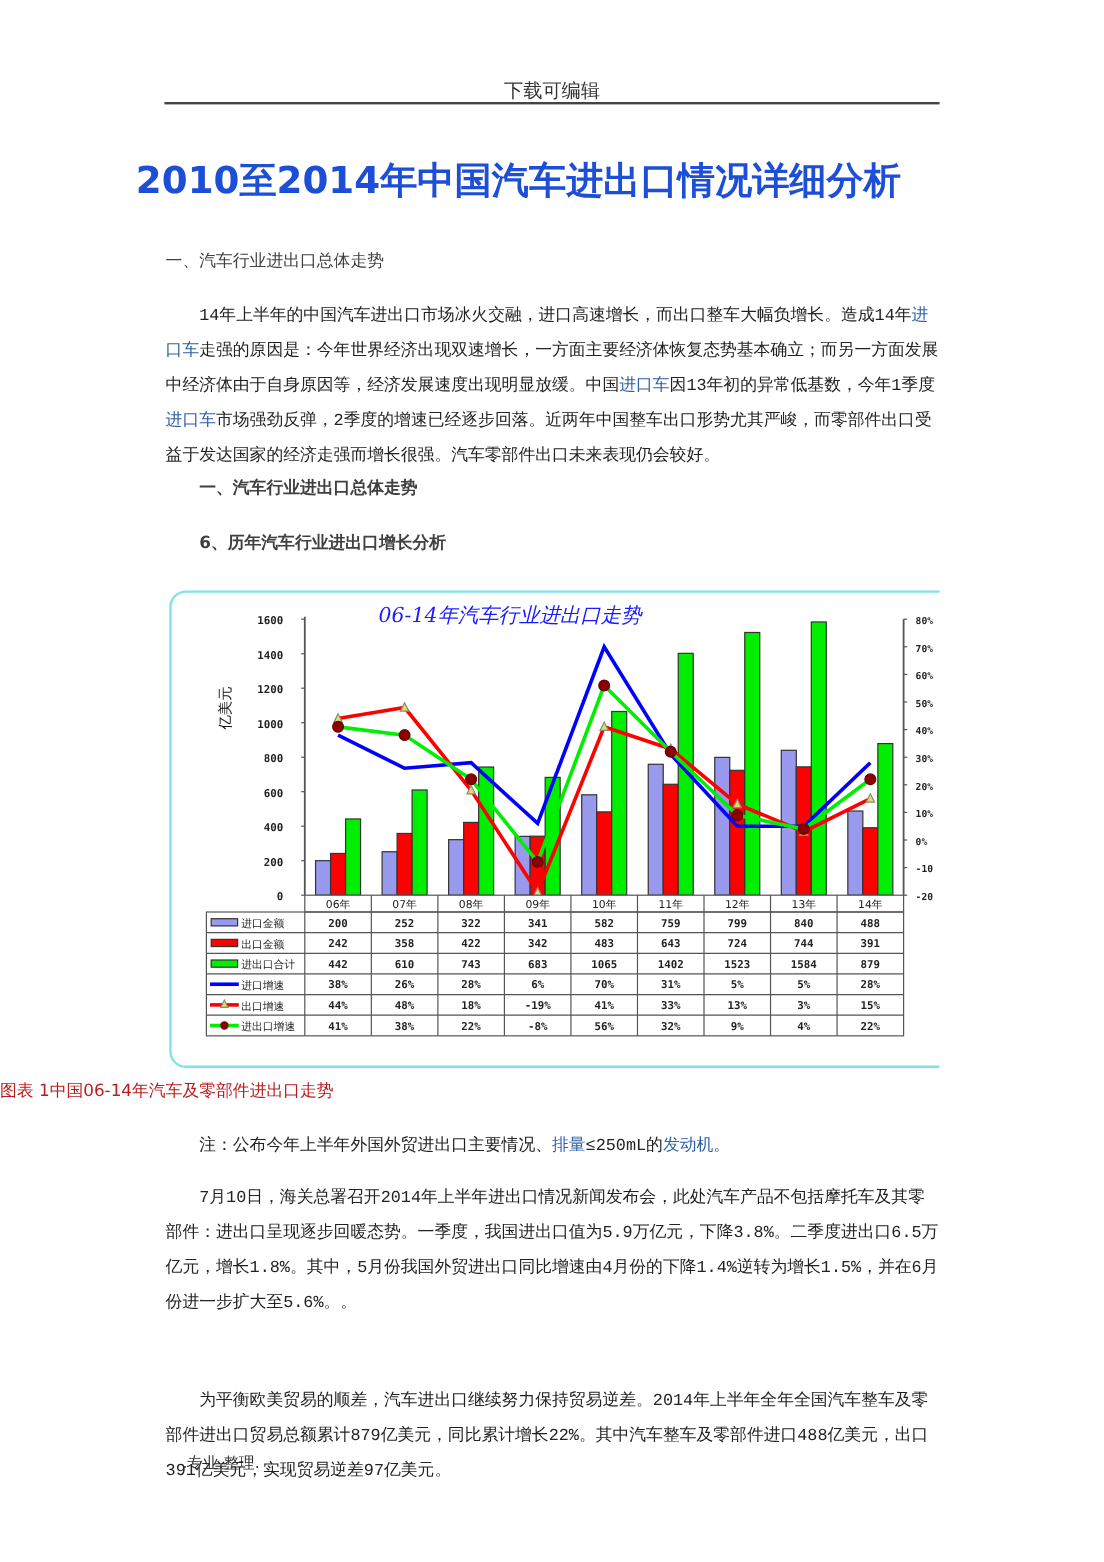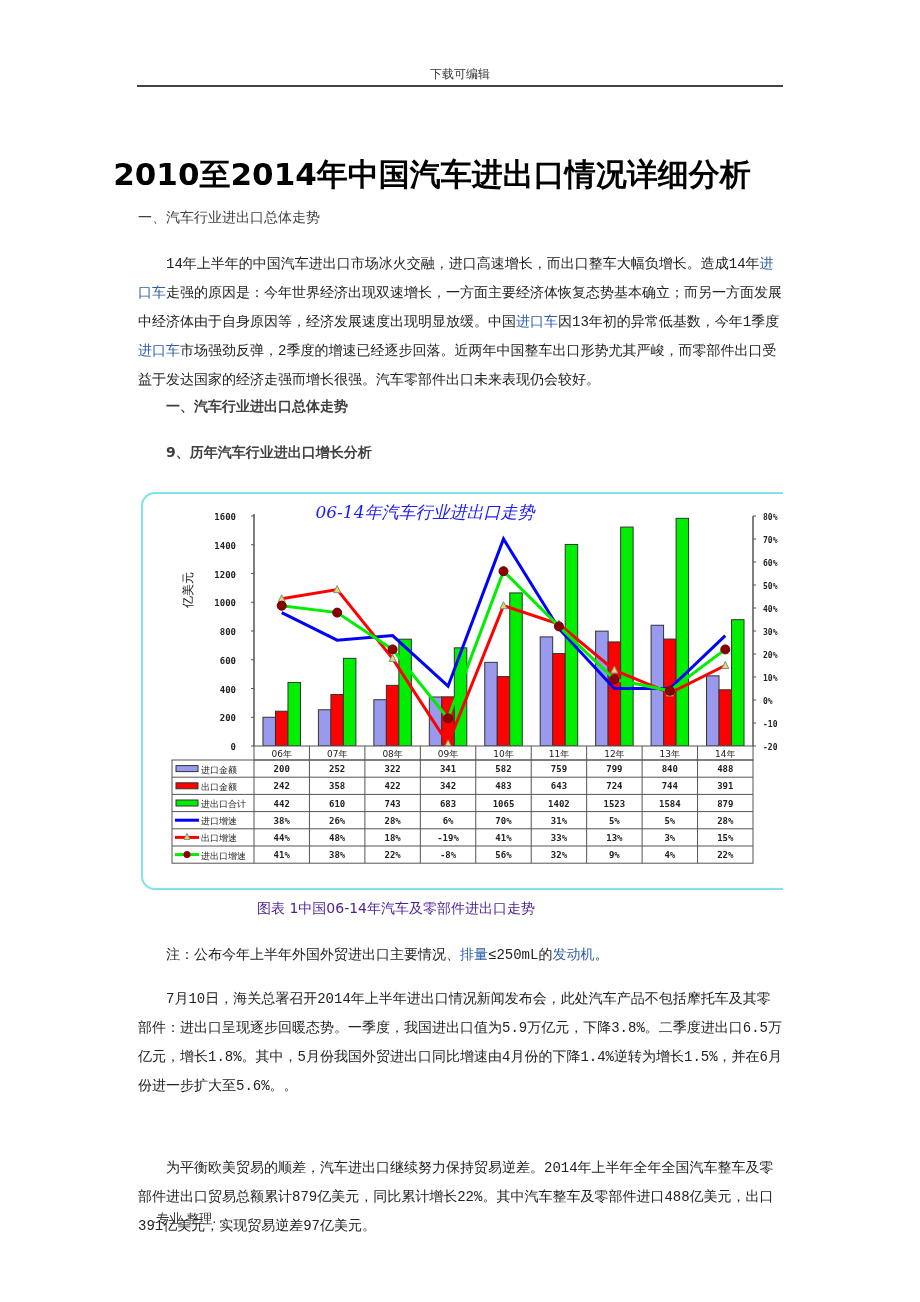--- a/index.html
+++ b/index.html
@@ -1,50 +1,50 @@
 <!DOCTYPE html>
 <html><head>
 <meta charset="utf-8">
 <style>
   html, body { margin: 0; padding: 0; background: #ffffff; }
   body { width: 920px; height: 1302px; position: relative; overflow: hidden;
          font-family: "DejaVu Sans", "Liberation Sans", sans-serif; color: #222; }
   .header-text { position: absolute; top: 66px; left: 0; width: 920px; text-align: center;
-                 font-size: 12px; color: #333; }
+                 font-size: 16px; color: #333; }
   .header-rule { position: absolute; top: 85px; left: 137px; width: 646px; height: 2px; background: #444; }
   .doc-title { position: absolute; top: 130px; left: 0; width: 864px; text-align: center;
-               font-size: 31px; font-weight: bold; color: #000000; letter-spacing: 0px; margin-top: 24px; }
+               font-size: 31px; font-weight: bold; color: #1d4ed8; letter-spacing: 0px; }
   .p { position: absolute; left: 138px; width: 645px; font-size: 14px; line-height: 29px; color: #222; font-family: Liberation Mono, monospace; }
   .p .indent { display: inline-block; width: 28px; }
   .blue { color: #2f5fa8; }
   .sec { position: absolute; font-size: 14px; color: #404040; }
   .bold { font-weight: bold; }
   .chart-frame { position: absolute; left: 141px; top: 492px; width: 660px; height: 394px;
                  border: 2px solid #7fe3e8; border-radius: 14px; background: #fff; }
   .chart-svg { position: absolute; left: 0; top: 0; }
-  .caption { position: absolute; top: 900px; left: 0; width: 792px; text-align: center; font-size: 14px; color: #4c1d95; }
+  .caption { position: absolute; top: 900px; left: 0; width: 792px; font-size: 14px; color: #b91c1c; }
   .footer { position: absolute; top: 1210px; left: 152px; font-size: 13px; color: #333; }
   .clip-right { position: absolute; left: 783px; top: 480px; width: 137px; height: 420px; background: #fff; }
 </style>
 </head>
 <body>
 
 <div class="header-text">下载可编辑</div>
 <div class="header-rule"></div>
 
 <div class="doc-title">2010至2014年中国汽车进出口情况详细分析</div>
 
 <div class="sec" style="top:209px; left:138px;">一、汽车行业进出口总体走势</div>
 
 <div class="p" style="top:250px;">
   <span class="indent"></span><span id="para1"><span>14年上半年的中国汽车进出口市场冰火交融，进口高速增长，而出口整车大幅负增长。造成14年</span><span class="blue">进口车</span><span>走强的原因是：今年世界经济出现双速增长，一方面主要经济体恢复态势基本确立；而另一方面发展中经济体由于自身原因等，经济发展速度出现明显放缓。中国</span><span class="blue">进口车</span><span>因13年初的异常低基数，今年1季度</span><span class="blue">进口车</span><span>市场强劲反弹，2季度的增速已经逐步回落。近两年中国整车出口形势尤其严峻，而零部件出口受益于发达国家的经济走强而增长很强。汽车零部件出口未来表现仍会较好。</span></span>
 </div>
 
 <div class="sec bold" style="top:398px; left:166px;">一、汽车行业进出口总体走势</div>
-<div class="sec bold" style="top:444px; left:166px;">9、历年汽车行业进出口增长分析</div>
+<div class="sec bold" style="top:444px; left:166px;">6、历年汽车行业进出口增长分析</div>
 
 <div class="chart-frame"></div>
 <svg class="chart-svg" id="chart" width="920" height="900">
     <text x="425" y="518" font-size="17" fill="#1a1aff" font-family="&quot;DejaVu Serif&quot;, serif" font-style="italic" text-anchor="middle">06-14年汽车行业进出口走势</text>
     <text x="0" y="0" font-size="12" fill="#111" text-anchor="middle" transform="translate(192,590) rotate(-90)">亿美元</text>
     <line x1="254" y1="514" x2="254" y2="746" stroke="#555" stroke-width="1.5"></line>
     <line x1="251" y1="746" x2="254" y2="746" stroke="#555"></line>
     <text x="236" y="750" font-size="9" font-weight="bold" fill="#222" text-anchor="end" font-family="&quot;DejaVu Sans Mono&quot;, monospace">0</text>
     <line x1="251" y1="717.25" x2="254" y2="717.25" stroke="#555"></line>
     <text x="236" y="721.25" font-size="9" font-weight="bold" fill="#222" text-anchor="end" font-family="&quot;DejaVu Sans Mono&quot;, monospace">200</text>

